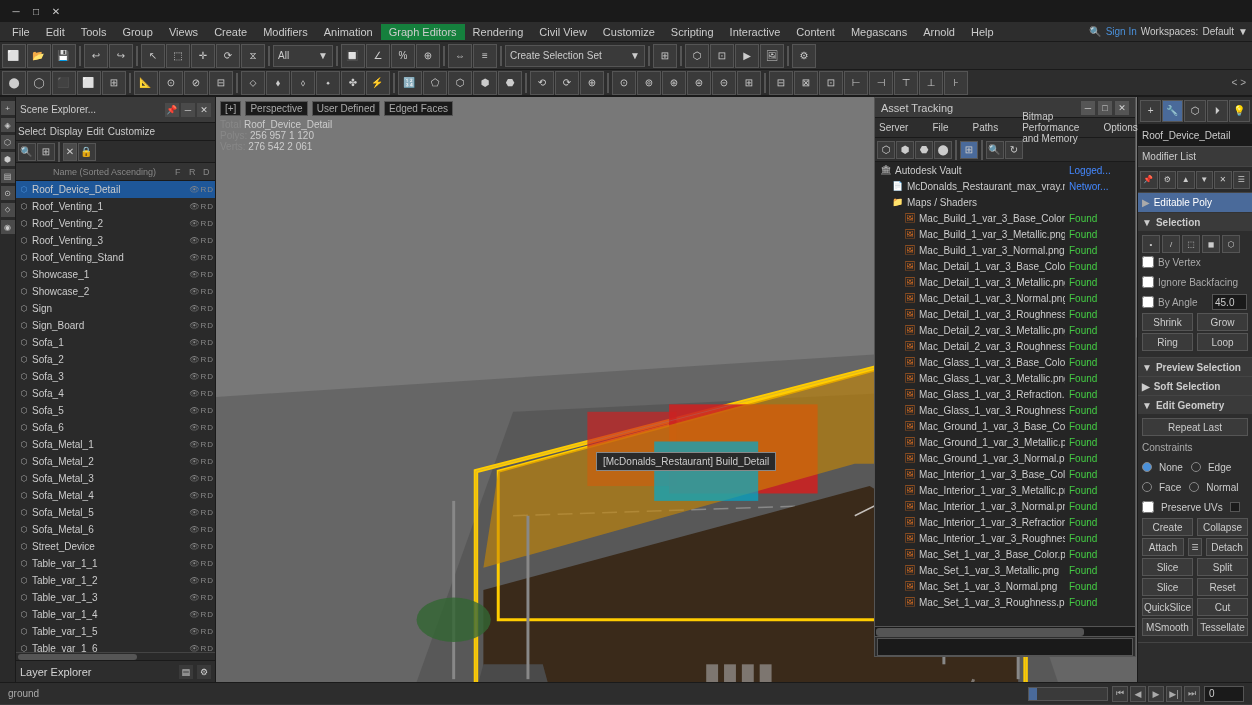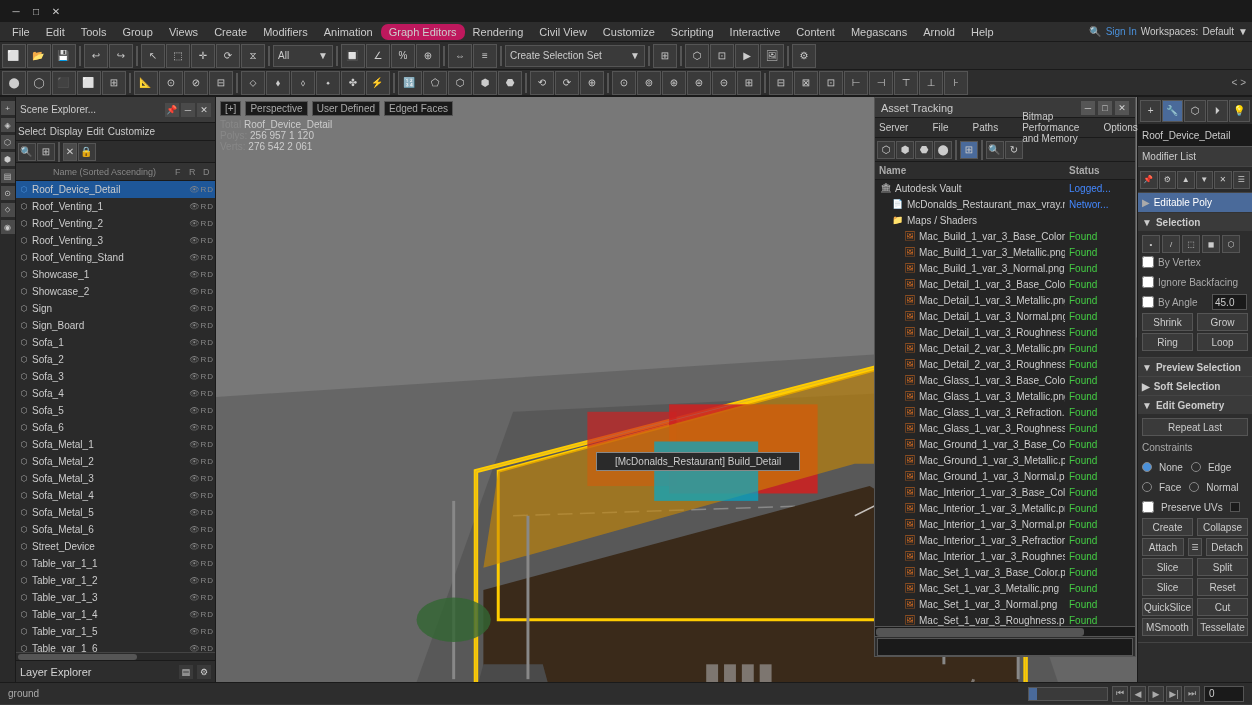--- a/index.html
+++ b/index.html
@@ -6,21 +6,21 @@
     body { background: #3a3a3a; font-family: 'Segoe UI', Arial, sans-serif; font-size: 11px; color: #d4d4d4; overflow: hidden; width: 1252px; height: 705px; }
     
     
     #title-bar { background: #1a1a1a; height: 22px; display: flex; align-items: center; justify-content: space-between; padding: 0 8px; color: #ccc; font-size: 11px; }
     #title-bar .controls { display: flex; gap: 4px; }
     #title-bar .ctrl-btn { width: 16px; height: 16px; display: flex; align-items: center; justify-content: center; font-size: 10px; cursor: pointer; }
 
     
     #menu-bar { background: #2d2d2d; height: 20px; display: flex; align-items: center; padding: 0 4px; border-bottom: 1px solid #1a1a1a; }
     .menu-item { padding: 2px 8px; cursor: pointer; color: #ccc; font-size: 11px; white-space: nowrap; }
-    .menu-item.active { background: #be185d; border-radius: 7px; }
+    .menu-item.active { background: #15803d; }
 
     
     #toolbar-area { background: #2d2d2d; border-bottom: 1px solid #1a1a1a; }
     .toolbar-row { height: 28px; display: flex; align-items: center; padding: 0 2px; gap: 1px; border-bottom: 1px solid #1a1a1a; }
     .tb-btn { width: 24px; height: 24px; background: #3a3a3a; border: 1px solid #555; display: flex; align-items: center; justify-content: center; cursor: pointer; font-size: 10px; color: #ccc; }
     .tb-separator { width: 2px; height: 20px; background: #555; margin: 0 2px; }
     .tb-dropdown { height: 22px; background: #3a3a3a; border: 1px solid #555; color: #ccc; font-size: 10px; padding: 0 4px; min-width: 60px; display: flex; align-items: center; justify-content: space-between; cursor: pointer; }
     .tb-label { color: #ccc; font-size: 10px; padding: 0 4px; }
     .side-icon { width: 14px; height: 14px; background: #4a4a4a; display: flex; align-items: center; justify-content: center; font-size: 8px; color: #ccc; cursor: pointer; }
 
@@ -40,21 +40,21 @@
     .se-item .item-flags { display: flex; gap: 1px; }
     .se-item .flag { font-size: 8px; color: #888; }
     #se-footer { height: 22px; background: #2d2d2d; display: flex; align-items: center; padding: 0 4px; border-top: 1px solid #1a1a1a; gap: 4px; }
 
     
     #viewport { flex: 1; background: #1a1a1a; position: relative; overflow: hidden; }
     .vp-tag { background: #1a1a1a; border: 1px solid #555; padding: 1px 4px; font-size: 10px; color: #aaa; cursor: pointer; }
     .stat-row { font-size: 10px; color: #888; }
     .stat-label { color: #888; }
     .stat-val { color: #ccc; }
-    .tooltip-box { position: absolute; background: #2a2a2a; border: 1px solid #888; padding: 3px 18px; font-size: 10px; color: #ccc; pointer-events: none; }
+    .tooltip-box { position: absolute; background: #2a2a2a; border: 1px solid #888; padding: 3px 6px; font-size: 10px; color: #ccc; pointer-events: none; }
     .r-icon { width: 22px; height: 22px; background: #3a3a3a; border: 1px solid #555; display: flex; align-items: center; justify-content: center; font-size: 10px; color: #ccc; cursor: pointer; }
 
     
     #status-bar { height: 22px; background: #2d2d2d; border-top: 1px solid #1a1a1a; display: flex; align-items: center; padding: 0 8px; gap: 8px; font-size: 10px; color: #aaa; }
     #status-bar .status-left { flex: 1; }
 
     
     #asset-panel { position: absolute; top: 102px; right: 120px; width: 260px; height: 580px; background: #2d2d2d; border: 1px solid #555; z-index: 50; display: flex; flex-direction: column; }
     #ap-titlebar { background: #3a3a3a; height: 20px; display: flex; align-items: center; justify-content: space-between; padding: 0 6px; border-bottom: 1px solid #1a1a1a; }
     #ap-titlebar span { font-size: 11px; color: #ccc; }
@@ -654,24 +654,20 @@
       <div class="tb-btn" style="width:18px;height:18px;">⬡</div>
       <div class="tb-btn" style="width:18px;height:18px;">⬢</div>
       <div class="tb-btn" style="width:18px;height:18px;">⬣</div>
       <div class="tb-btn" style="width:18px;height:18px;">⬤</div>
       <div class="tb-separator"></div>
       <div class="tb-btn active" style="width:18px;height:18px;background:#4a6a9a;">⊞</div>
       <div class="tb-separator"></div>
       <div class="tb-btn" style="width:18px;height:18px;">🔍</div>
       <div class="tb-btn" style="width:18px;height:18px;">↻</div>
     </div>
-    <div id="ap-header">
-      <span class="ap-col-name">Name</span>
-      <span class="ap-col-status">Status</span>
-    </div>
     <div id="ap-list">
 
       <div class="ap-tree-item ap-indent-0">
         <span class="ap-icon">🏛</span>
         <span class="ap-item-name">Autodesk Vault</span>
         <span class="ap-item-status status-logged">Logged...</span>
       </div>
 
       <div class="ap-tree-item ap-indent-1">
         <span class="ap-icon">📄</span>

